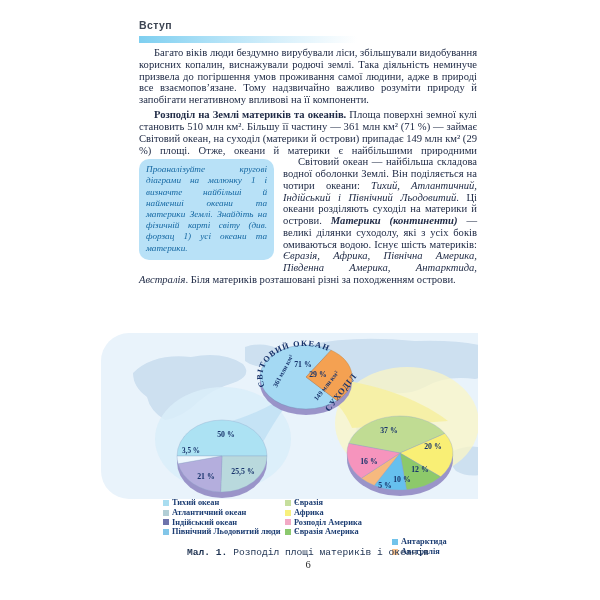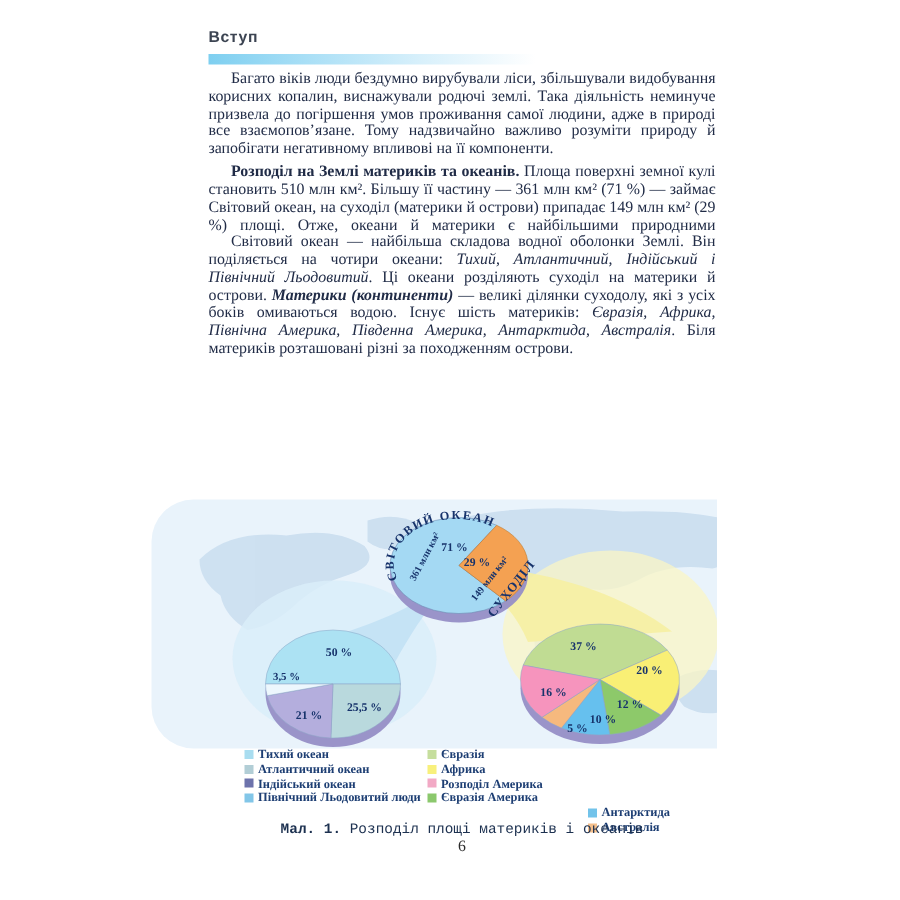--- a/index.html
+++ b/index.html
@@ -37,20 +37,21 @@
 
 <div class="page">
 
   <div class="chapter-title">Вступ</div>
   <div class="header-bar"></div>
 
   <div class="content">
     <p class="p-indent">Багато віків люди бездумно вирубували ліси, збільшували видобування корисних копалин, виснажували родючі землі. Така діяльність неминуче призвела до погіршення умов проживання самої людини, адже в природі все взаємопов’язане. Тому надзвичайно важливо розуміти природу й запобігати негативному впливові на її компоненти.</p>
     <p class="p-indent p2a"><b>Розподіл на Землі материків та океанів.</b><span> Площа поверхні земної кулі становить 510 млн км². Більшу її частину — 361 млн км² (71 %) — займає Світовий океан, на суходіл (материки й острови) припадає 149 млн км² (29 %) площі. Отже, океани й материки є найбільшими природними</span></p>
     <div>
+      <div class="note-box"><span>Проаналізуйте кругові діаграми на малюнку 1 і визначте найбільші й найменші океани та материки Землі. Знайдіть на фізичній карті світу (див. форзац 1) усі океани та материки.</span></div>
       <p class="p-indent"><span>Світовий океан — найбільша складова водної оболонки Землі. Він поділяється на чотири океани: </span><i>Тихий, Атлантичний, Індійський і Північний Льодовитий</i><span>. Ці океани розділяють суходіл на материки й острови. </span><b><i>Материки (континенти)</i></b><span> — великі ділянки суходолу, які з усіх боків омиваються водою. Існує шість материків: </span><i>Євразія, Африка, Північна Америка, Південна Америка, Антарктида, Австралія</i><span>. Біля материків розташовані різні за походженням острови.</span></p>
     </div>
   </div>
 
   <svg class="figure-svg" viewBox="0 0 420 172" xmlns="http://www.w3.org/2000/svg" xmlns:xlink="http://www.w3.org/1999/xlink">
     <defs>
       <path id="arcTitle" d="M 171,57 A 42 30 0 0 1 238,23" fill="none"></path>
     </defs>
 
     <rect x="6" y="2" width="404" height="166" rx="28" fill="#e9f3fb"></rect>

